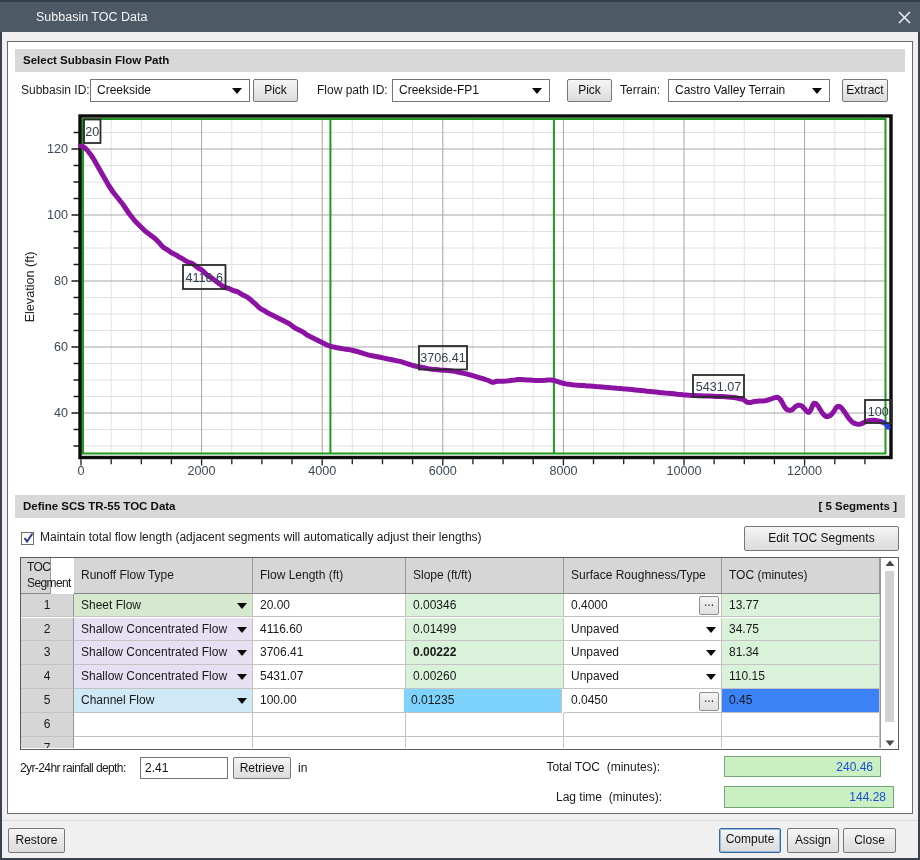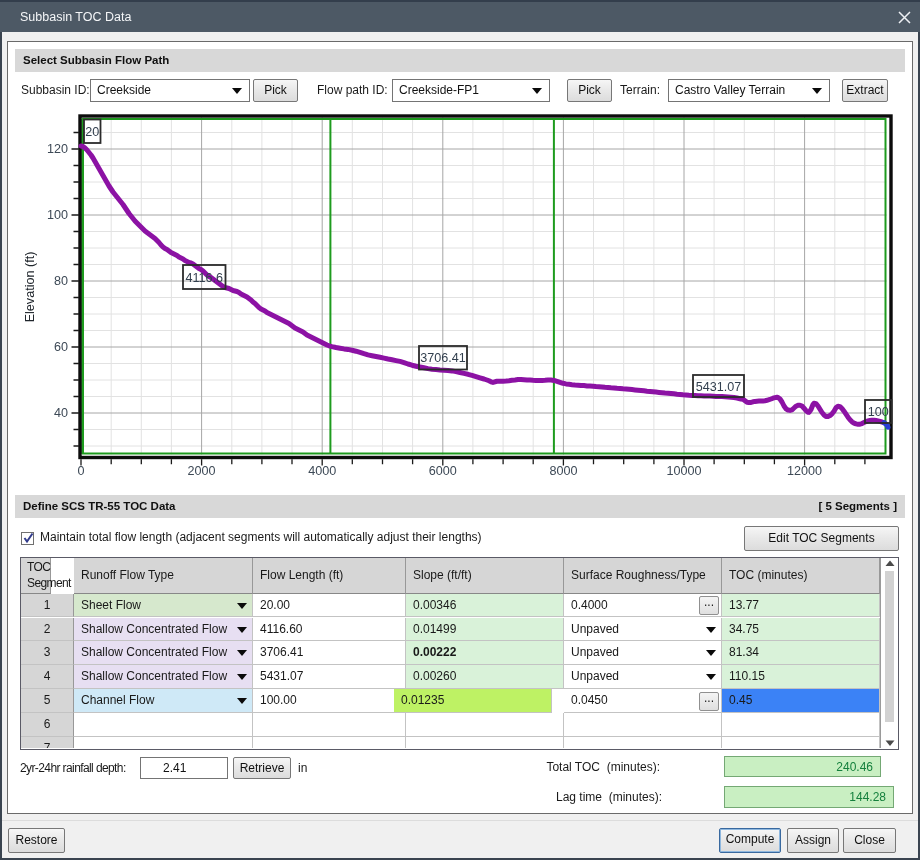--- a/index.html
+++ b/index.html
@@ -1,34 +1,34 @@
 <!DOCTYPE html>
 <html><head><meta charset="utf-8"><style>
 * { margin:0; padding:0; box-sizing:border-box; }
 html,body { width:920px; height:860px; font-family:"Liberation Sans", sans-serif; }
 body { position:relative; background:#f0f0f0; overflow:hidden; }
 .dlg { position:absolute; inset:0; border:2px solid #3a4450; border-top:none; }
-.titlebar { position:absolute; left:0; top:0; width:100%; height:32px; background:#4d5965; border-top:2px solid #333e4c; color:#f4f6f8; font-size:12.5px; line-height:30px; padding-left:20px; }
+.titlebar { position:absolute; left:0; top:0; width:100%; height:32px; background:#4d5965; border-top:2px solid #333e4c; color:#f4f6f8; font-size:12.5px; line-height:30px; padding-left:36px; }
 .panel { position:absolute; left:7px; top:41px; width:906px; height:773px; background:#fff; border:1px solid #6a6a6a; }
 .ghdr { position:absolute; left:15px; width:890px; height:23px; background:#d8d8d8; font-size:11.5px; font-weight:bold; color:#101010; line-height:23px; padding-left:8px; }
 .lab { position:absolute; font-size:12px; color:#1a1a1a; line-height:23px; }
 .combo { position:absolute; height:23px; background:#fff; border:1px solid #747474; font-size:12px; line-height:21px; padding-left:6px; color:#111; }
 .combo .tri { position:absolute; right:7px; top:8px; }
 .tri { width:0; height:0; border-left:5px solid transparent; border-right:5px solid transparent; border-top:6px solid #0a0a0a; display:inline-block; }
 .btn { position:absolute; height:23px; background:linear-gradient(#f6f6f6,#e9e9e9 45%,#dcdcdc); border:1px solid #777; border-radius:2px; font-size:12px; color:#111; text-align:center; font-family:"Liberation Sans", sans-serif; }
 .th { position:absolute; background:#d6d6d6; border-right:1px solid #989898; border-bottom:1px solid #888; font-size:12px; color:#191919; display:flex; align-items:center; }
 .th span { padding-left:7px; line-height:16px; }
 .th.c1 span { padding-left:6px; letter-spacing:-0.6px; }
 .th:first-of-type span { }
 .td { position:absolute; border-right:1px solid #c3c3c3; border-bottom:1px solid #c3c3c3; font-size:12px; color:#191919; line-height:23px; padding-left:7px; }
 .td.num { text-align:center; padding-left:0; border-right:1px solid #989898; }
 .td .tri { position:absolute; right:5px; top:9px; }
 .td .dots { position:absolute; right:2px; top:2.5px; width:20px; height:19px; background:linear-gradient(#f4f4f4,#dfdfdf); border:1px solid #909090; border-radius:2px; text-align:center; line-height:11px; font-size:12px; padding:0; }
-.gcell { position:absolute; background:#c9efc2; border:1px solid #74a874; font-size:12px; color:#15803d; text-align:right; padding-right:7px; line-height:20px; }
-.input { position:absolute; background:#fff; border:1px solid #747474; font-size:12px; color:#111; line-height:20px; padding-left:22px; }
+.gcell { position:absolute; background:#c9efc2; border:1px solid #74a874; font-size:12px; color:#1d4ed8; text-align:right; padding-right:7px; line-height:20px; }
+.input { position:absolute; background:#fff; border:1px solid #747474; font-size:12px; color:#111; line-height:20px; padding-left:4px; }
 </style></head>
 <body>
 <div class="dlg"></div>
 <div class="titlebar">Subbasin TOC Data
   <svg style="position:absolute;right:9px;top:9px" width="13" height="13" viewBox="0 0 13 13">
       <path d="M1 1 L12 12 M12 1 L1 12" stroke="#eef1f4" stroke-width="1.5"></path>
     </svg>
 </div>
 <div class="panel"></div>
 <div class="ghdr" style="top:49px">Select Subbasin Flow Path</div>
@@ -130,21 +130,21 @@
 <div class="td" style="left:722px;top:641.4px;width:158px;height:23.95px;background:#d9f2d9;">81.34</div>
 <div class="td num" style="left:21px;top:665.4px;width:53px;height:23.95px;background:#d6d6d6;">4</div>
 <div class="td" style="left:74px;top:665.4px;width:179px;height:23.95px;background:#e7dff2;">Shallow Concentrated Flow<span class="tri"></span></div>
 <div class="td" style="left:253px;top:665.4px;width:153px;height:23.95px;background:#fff;">5431.07</div>
 <div class="td" style="left:406px;top:665.4px;width:158px;height:23.95px;background:#d9f2d9;">0.00260</div>
 <div class="td" style="left:564px;top:665.4px;width:158px;height:23.95px;background:#fff;">Unpaved<span class="tri"></span></div>
 <div class="td" style="left:722px;top:665.4px;width:158px;height:23.95px;background:#d9f2d9;">110.15</div>
 <div class="td num" style="left:21px;top:689.3px;width:53px;height:23.95px;background:#d6d6d6;">5</div>
 <div class="td" style="left:74px;top:689.3px;width:179px;height:23.95px;background:#cfe9f7;">Channel Flow<span class="tri"></span></div>
 <div class="td" style="left:253px;top:689.3px;width:153px;height:23.95px;background:#fff;">100.00</div>
-<div class="td" style="left:394px;top:689.3px;width:158px;height:23.95px;background:#bef264;">0.01235</div>
+<div class="td" style="left:404px;top:689.3px;width:158px;height:23.95px;background:#7dd3fc;">0.01235</div>
 <div class="td" style="left:564px;top:689.3px;width:158px;height:23.95px;background:#fff;">0.0450<span class="dots">...</span></div>
 <div class="td" style="left:722px;top:689.3px;width:158px;height:23.95px;background:#3b82f6;">0.45</div>
 <div class="td num" style="left:21px;top:713.2px;width:53px;height:23.95px;background:#d6d6d6;">6</div>
 <div class="td" style="left:74px;top:713.2px;width:179px;height:23.95px;background:#fff;"></div>
 <div class="td" style="left:253px;top:713.2px;width:153px;height:23.95px;background:#fff;"></div>
 <div class="td" style="left:406px;top:713.2px;width:158px;height:23.95px;background:#fff;"></div>
 <div class="td" style="left:564px;top:713.2px;width:158px;height:23.95px;background:#fff;"></div>
 <div class="td" style="left:722px;top:713.2px;width:158px;height:23.95px;background:#fff;"></div>
 <div class="td num" style="left:21px;top:737.2px;width:53px;height:11.099999999999909px;background:#d6d6d6;overflow:hidden;border-bottom:none;">7</div>
 <div class="td" style="left:74px;top:737.2px;width:179px;height:11.099999999999909px;background:#fff;overflow:hidden;border-bottom:none;"></div>

